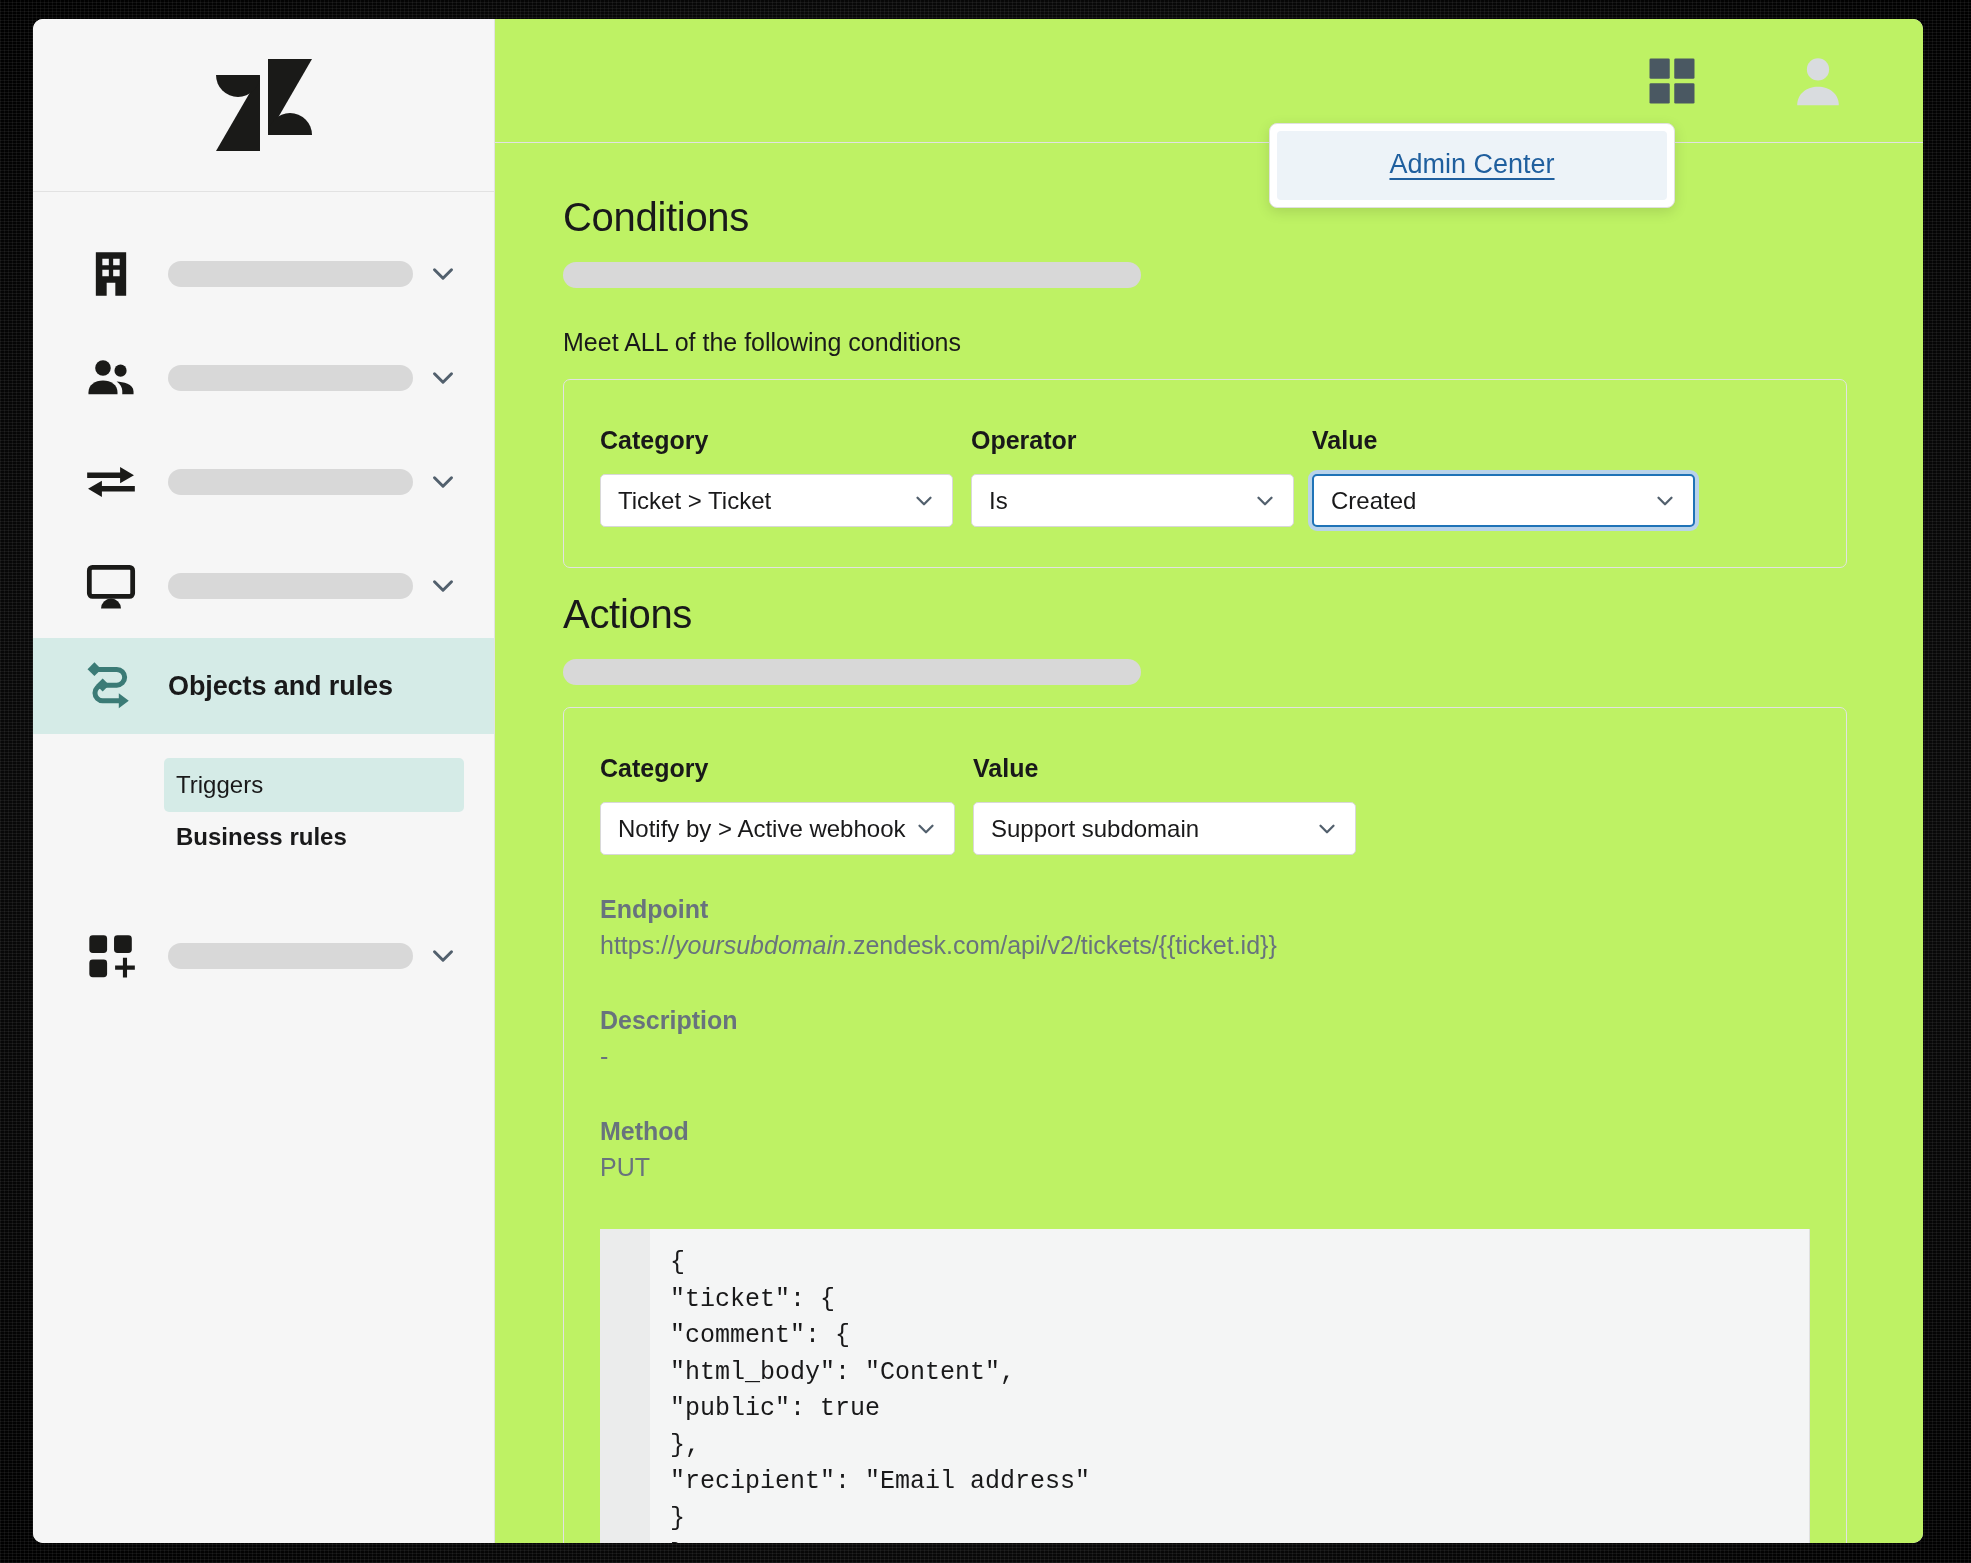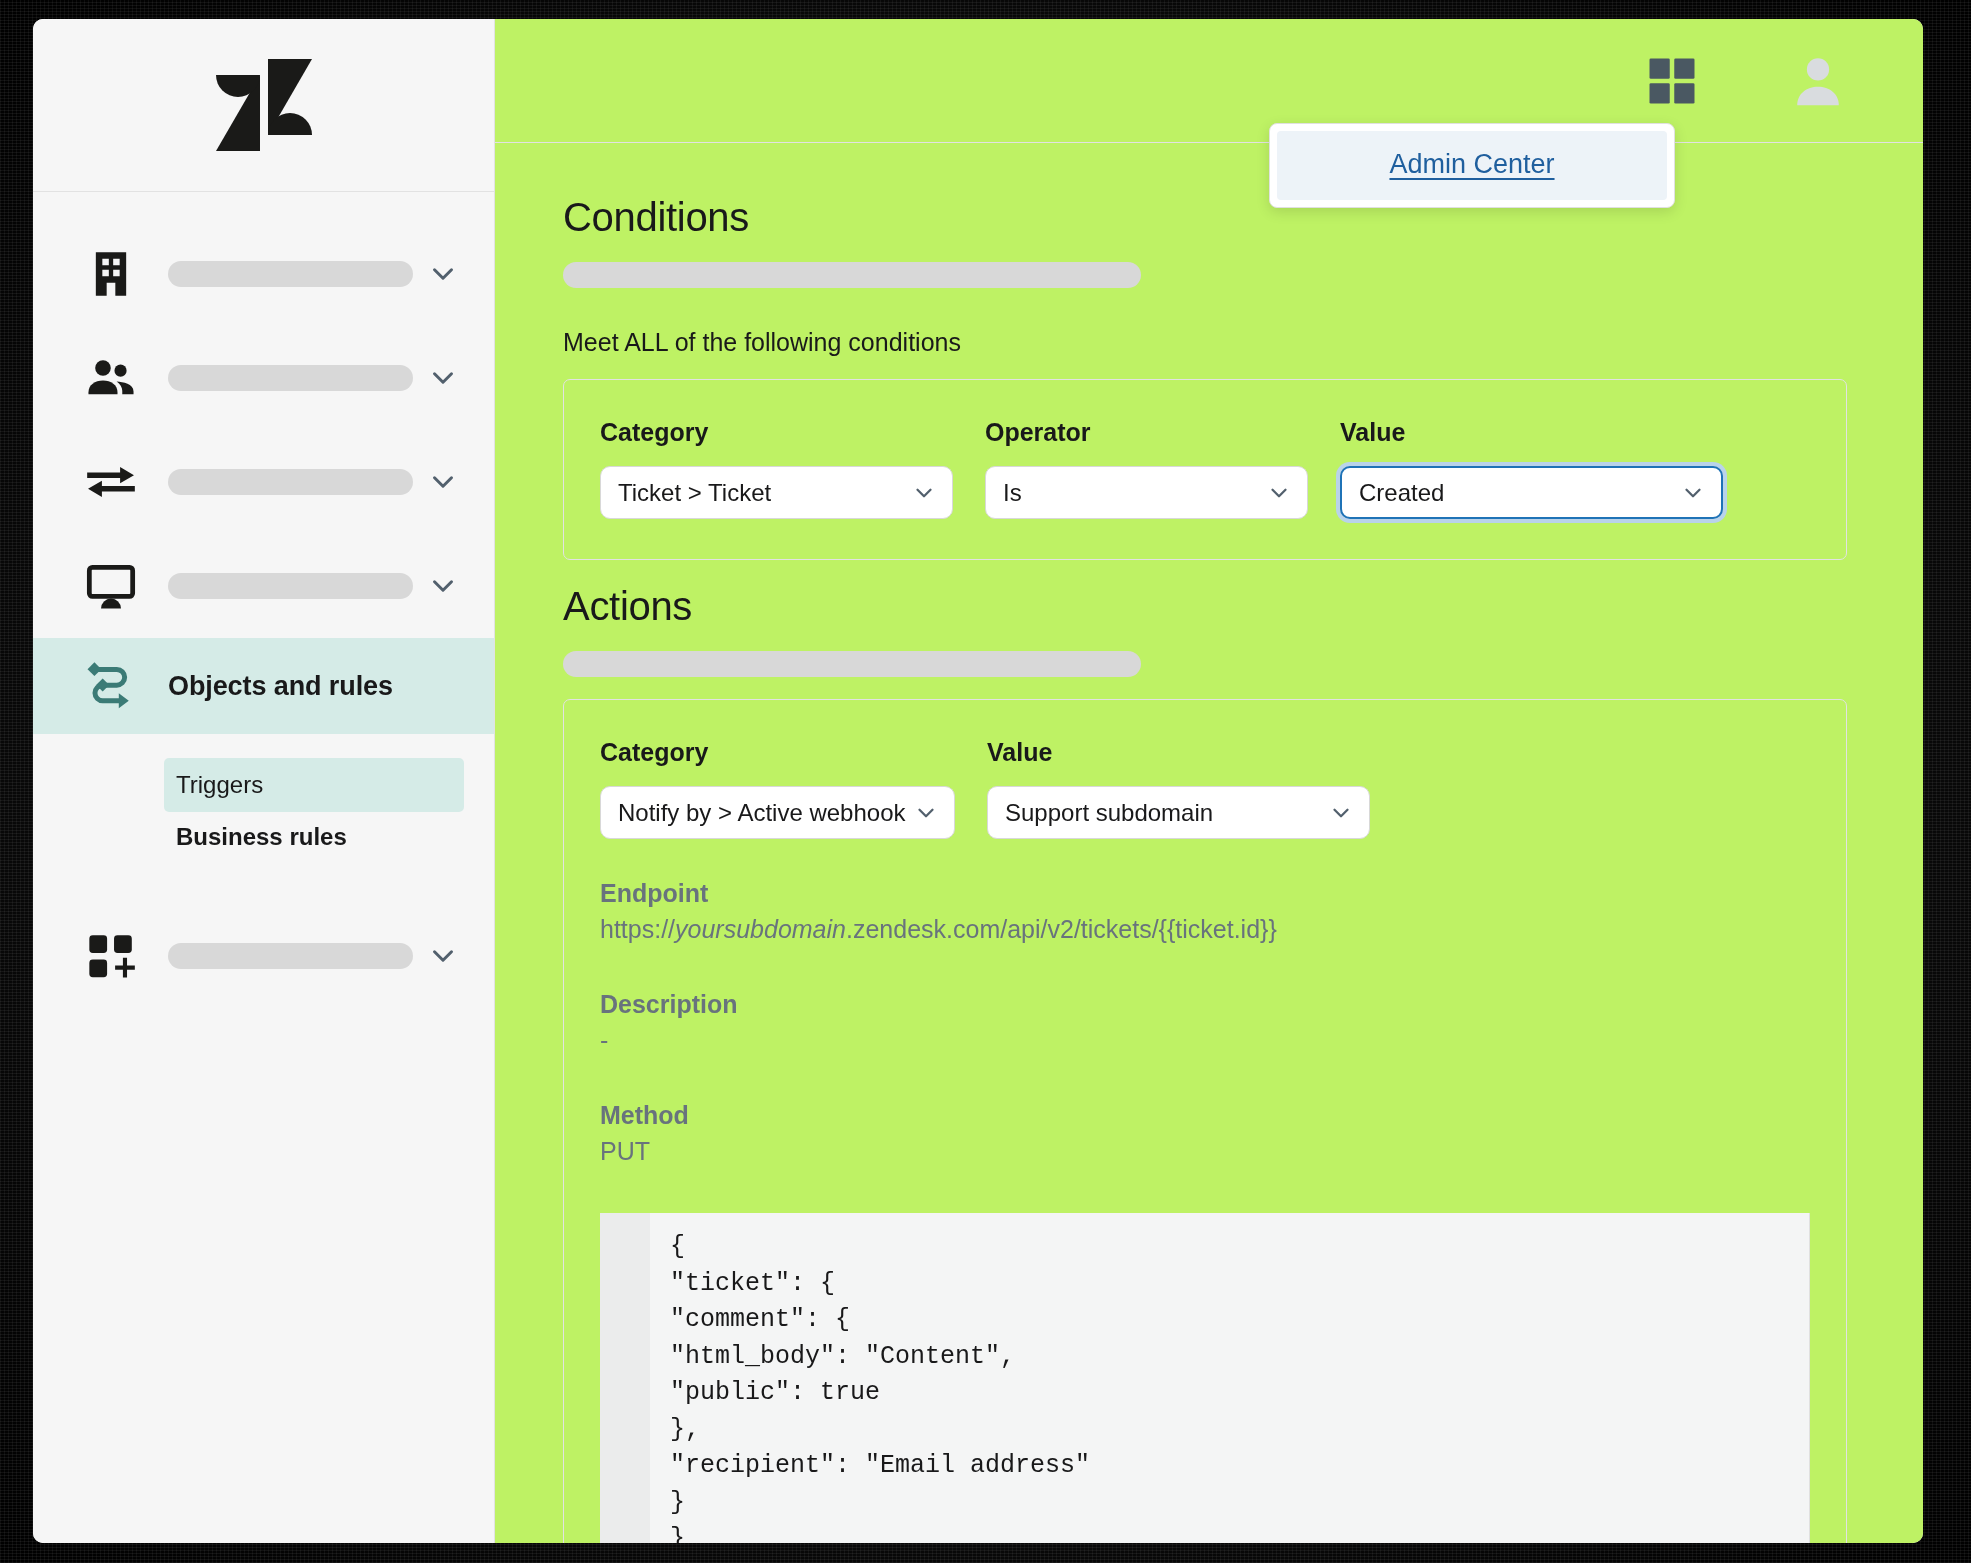--- a/index.html
+++ b/index.html
@@ -202,39 +202,39 @@
   }
 
   .card {
     border: 1px solid #e2e2e2;
     border-radius: 7px;
     margin-top: 22px;
     padding: 38px 36px 40px 36px;
   }
   .card.actions-card { padding-bottom: 56px; }
 
-  .field-row { display: flex; gap: 32px; }
+  .field-row { display: flex; gap: 18px; margin-top: 8px; }
   .field-col { display: flex; flex-direction: column; }
   .field-col.c1 { width: 353px; }
   .field-col.c2 { width: 323px; }
   .field-col.c3 { width: 383px; }
   .field-col.a1 { width: 355px; }
   .field-col.a2 { width: 383px; }
 
   .field-label {
     font-size: 25px;
     font-weight: 700;
     color: #19191a;
     margin-bottom: 19px;
   }
 
   .select {
     height: 53px;
     border: 1px solid #d8d8d8;
-    border-radius: 10px;
+    border-radius: 5px;
     background: #ffffff;
     display: flex;
     align-items: center;
     padding: 0 15px 0 17px;
     font-size: 24px;
     color: #19191a;
     cursor: pointer;
   }
   .select .sel-text {
     flex: 1 1 auto;

